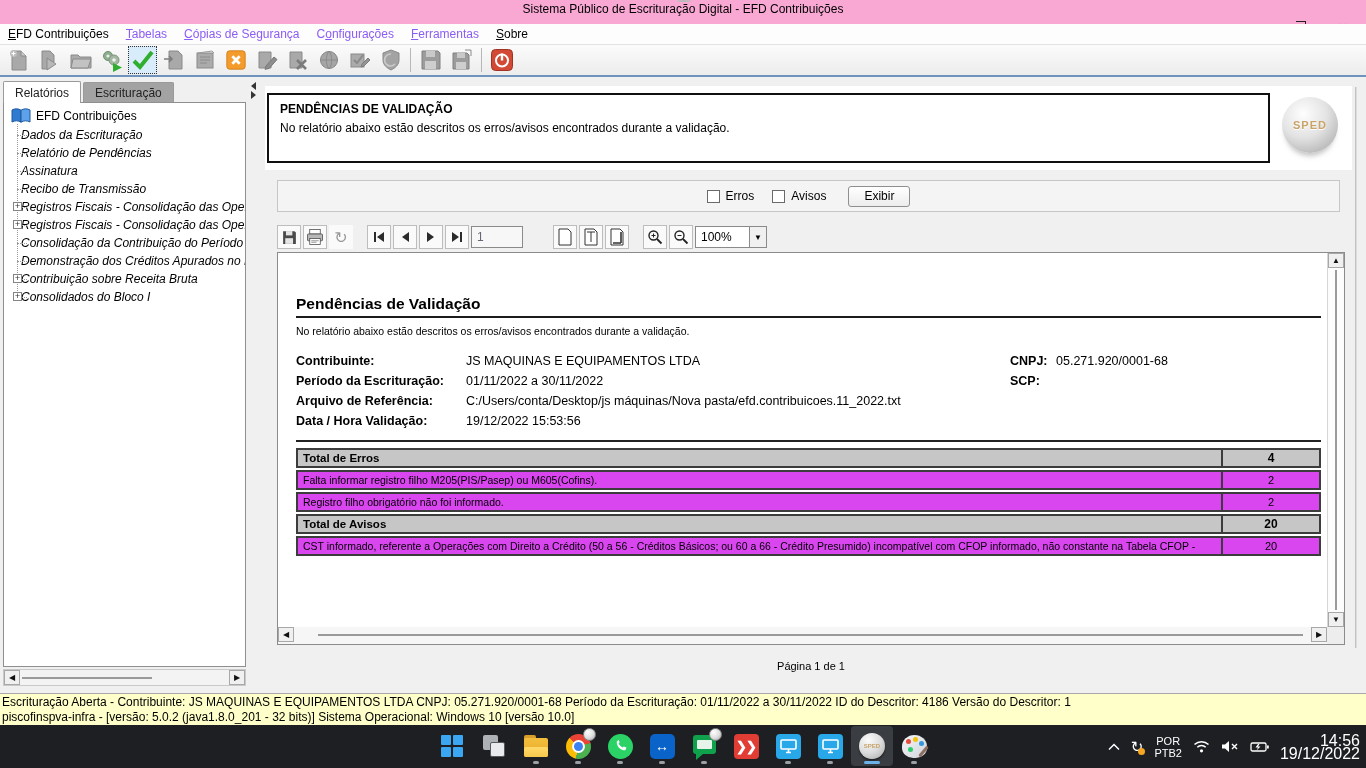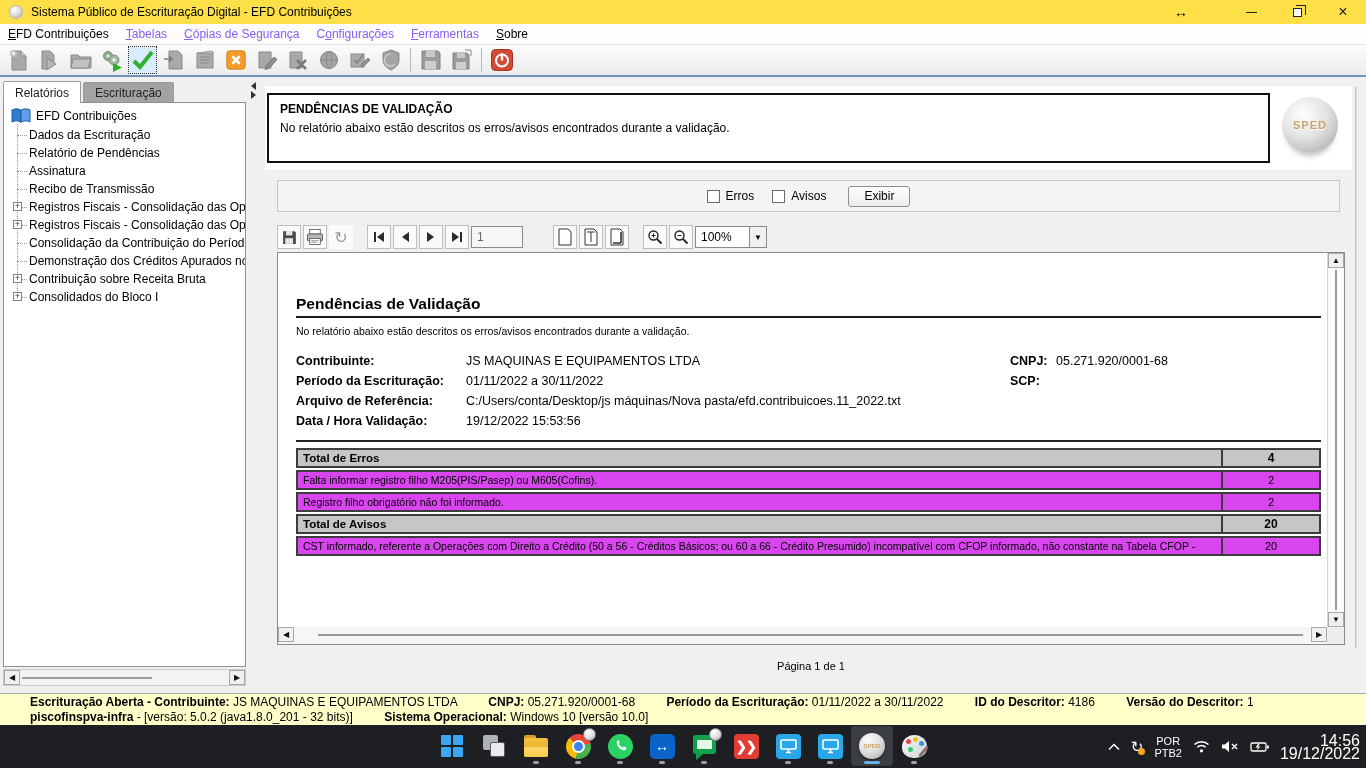--- a/index.html
+++ b/index.html
@@ -1,20 +1,20 @@
 <!DOCTYPE html>
 <html><head>
 <meta charset="utf-8">
 <style>
   * { box-sizing: border-box; margin:0; padding:0; }
   html,body { width:1366px; height:768px; overflow:hidden; }
   body { font-family:"Liberation Sans", sans-serif; background:#f0f0f0; position:relative; font-size:12px; color:#000; }
 
   
-  .titlebar { position:absolute; top:0; left:0; right:0; height:24px; background:#fde047; display:flex; align-items:center; }
+  .titlebar { position:absolute; top:0; left:0; right:0; height:24px; background:#f9a8d4; display:flex; align-items:center;flex-direction:column; }
   .sphere-sm { width:14px; height:14px; border-radius:50%; margin:0 8px 0 9px;
     background: radial-gradient(circle at 35% 30%, #ffffff, #d9d9d9 55%, #9b9b9b); border:1px solid #bbb; }
   .title-text { font-size:12px; }
   .tb-controls { margin-left:auto; display:flex; align-items:center; height:100%; }
   .resize-arrows { font-size:14px; font-weight:bold; margin-right:40px; }
   .cap-btn { width:46px; height:24px; display:flex; align-items:center; justify-content:center; font-size:13px; color:#222; }
   .restore-glyph { width:9px; height:9px; border:1px solid #222; position:relative; background:#fff; }
   .restore-glyph:before { content:""; position:absolute; left:2px; top:-4px; width:9px; height:9px; border:1px solid #222; border-left:none; border-bottom:none; }
   .min-glyph { width:11px; border-top:1px solid #222; }
 
@@ -35,21 +35,21 @@
   .content { position:absolute; top:77px; left:0; right:0; height:616px; background:#f0f0f0;border-radius:32px; }
 
   
   .side-tabs { position:absolute; top:4px; left:3px; display:flex; align-items:flex-end; }
   .tab { font-size:12px; padding:3px 11px 3px 11px; border:1px solid #9a9a9a; border-bottom:none; background:#a3a3a3; border-radius:2px 2px 0 0; margin-right:2px; color:#222; }
   .tab.active { background:#fff; padding-top:4px; position:relative; z-index:3; }
   .treepanel { position:absolute; top:25px; left:3px; width:243px; bottom:26px; background:#fff; border:1px solid #8f8f8f; overflow:hidden; padding-top:3px; }
   .tree-root { display:flex; align-items:center; gap:5px; padding-left:7px; height:20px; white-space:nowrap; }
   .tree-items { position:relative; }
   .tree-items:before { content:""; position:absolute; left:13px; top:-2px; bottom:9px; border-left:1px dotted #9a9a9a; }
-  .tree-item { position:relative; height:18px; line-height:18px; padding-left:25px; white-space:nowrap; font-size:12px; }
+  .tree-item { position:relative; height:18px; line-height:18px; padding-left:17px; white-space:nowrap; font-size:12px;font-style:italic; }
   .tree-item:before { content:""; position:absolute; left:13px; top:9px; width:10px; border-top:1px dotted #9a9a9a; }
   .plusbox { position:absolute; left:9px; top:4px; width:9px; height:9px; border:1px solid #848484; background:#fff; font-size:9px; line-height:7px; text-align:center; color:#333; z-index:2; }
 
   
   .hscroll { position:absolute; height:17px; background:#f3f3f3; border:1px solid #c9c9c9; }
   .sb-btn { position:absolute; width:16px; height:15px; background:#f0f0f0; border:1px solid #a8a8a8; display:flex; align-items:center; justify-content:center; font-size:8px; color:#111; }
   .sb-left { left:0; top:0; } .sb-right { right:0; top:0; }
   .h-thumb { position:absolute; top:7px; height:2px; background:#9a9a9a; }
   .vscroll { position:absolute; width:17px; background:#fcfcfc; border-left:1px solid #d6d6d6; }
   .sb-up { top:0; right:0; } .sb-down { bottom:0; right:0; }
@@ -111,21 +111,21 @@
   .rt-count { width:98px; flex:none; border-left:2px solid #3c3c3c; display:flex; align-items:center; justify-content:center; font-size:11px; }
   .rt-row.header .rt-count { font-weight:bold; font-size:12px; }
   .vp-vscroll { top:0; right:0; bottom:17px; }
   .vp-hscroll { left:0; right:17px; bottom:0; border:none; background:#f6f6f6; }
   .vp-hscroll .h-thumb { left:40px; right:24px; }
   .vp-corner { position:absolute; right:0; bottom:0; width:17px; height:17px; background:#ededed; }
   .page-label-strip { position:absolute; top:583px; left:17px; right:21px; text-align:center; font-size:11px; }
 
   
   .statusbar { position:absolute; top:693px; left:0; right:0; height:32px; background:#ffffc9; border-top:1px solid #a9a9a9; padding:1px 0 0 2px; font-size:12px; line-height:15px; white-space:nowrap; overflow:hidden; }
-  .statusbar b { font-weight:bold;margin-left:28px; }
+  .statusbar b { font-weight:normal; }
 
   
   .taskbar { position:absolute; top:725px; left:0; right:0; height:43px; background:#1d1f22; }
   .task-center { position:absolute; left:50%; transform:translateX(-50%); top:1px; display:flex; }
   .task-slot { width:42px; height:40px; border-radius:4px; position:relative; display:flex; align-items:center; justify-content:center; }
   .task-slot.active { background:#3a3d41; }
   .run-dot { position:absolute; bottom:2px; left:50%; transform:translateX(-50%); width:6px; height:3px; border-radius:2px; background:#9aa0a6; }
   .run-dot.wide { width:16px; background:#6cb2e8; }
   .badge-sphere { position:absolute; top:2px; right:3px; width:13px; height:13px; border-radius:50%;
     background:radial-gradient(circle at 35% 30%, #fff, #ddd 55%, #9e9e9e); border:1px solid #888; }

